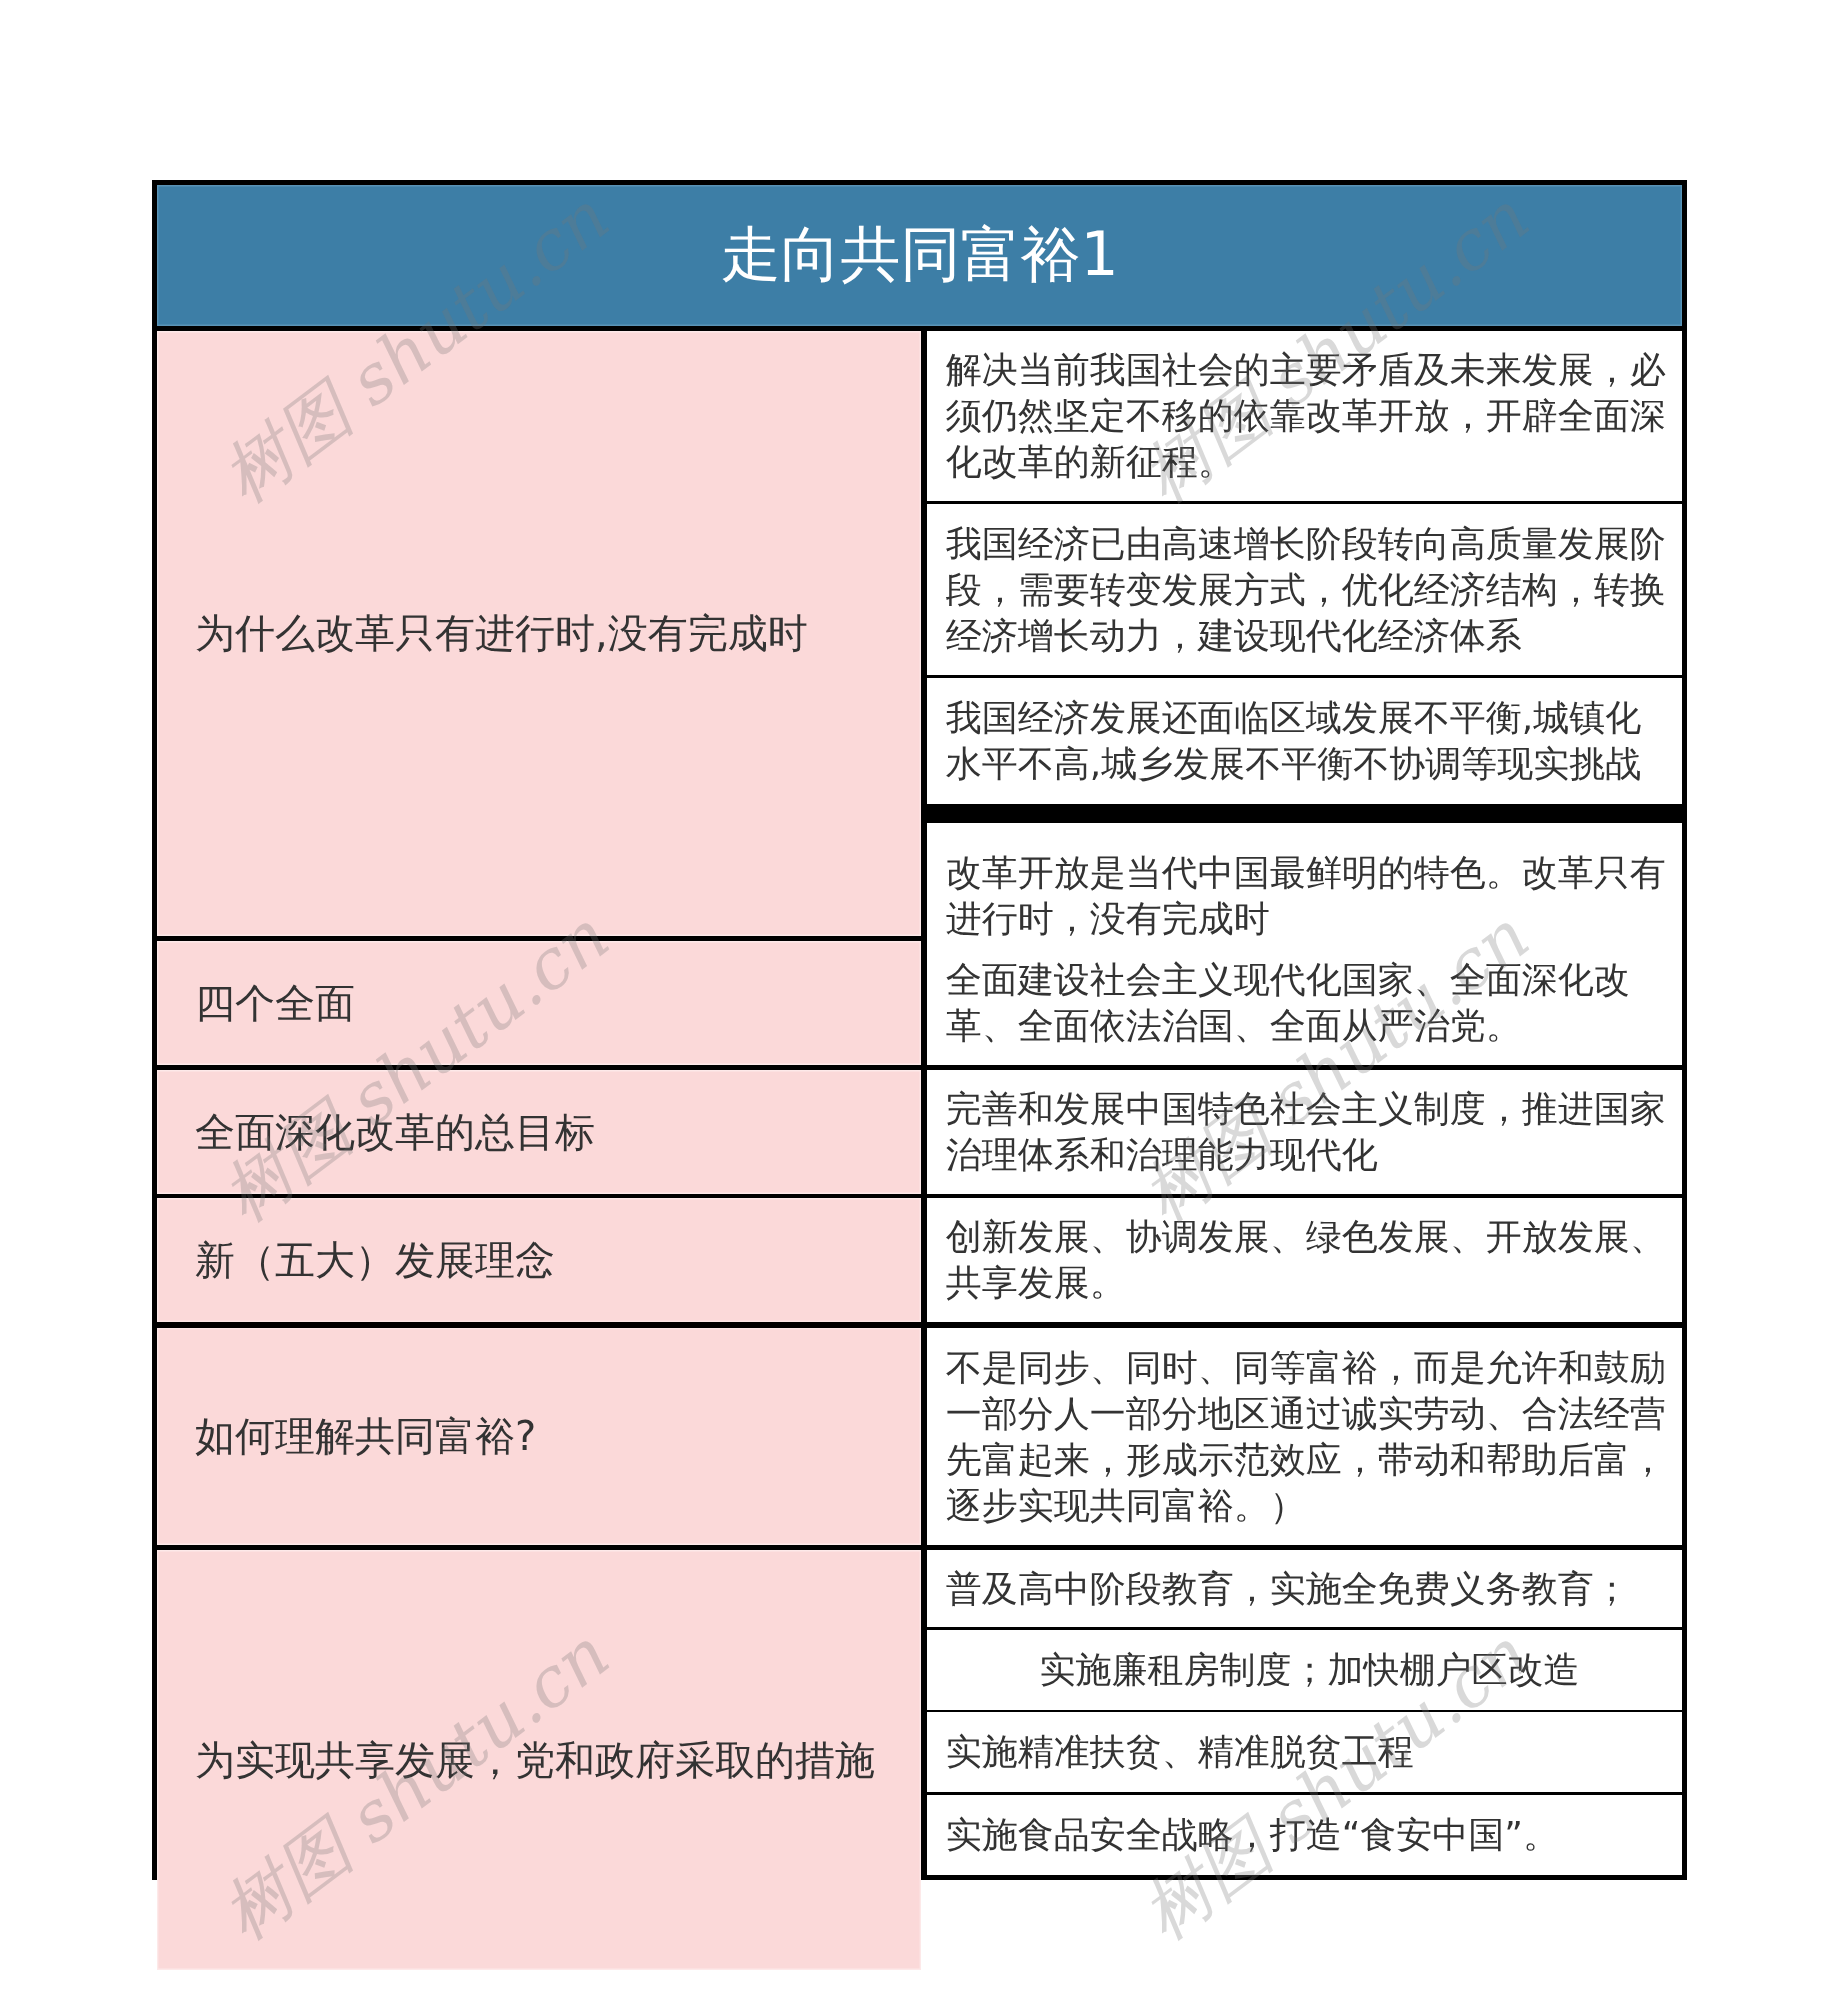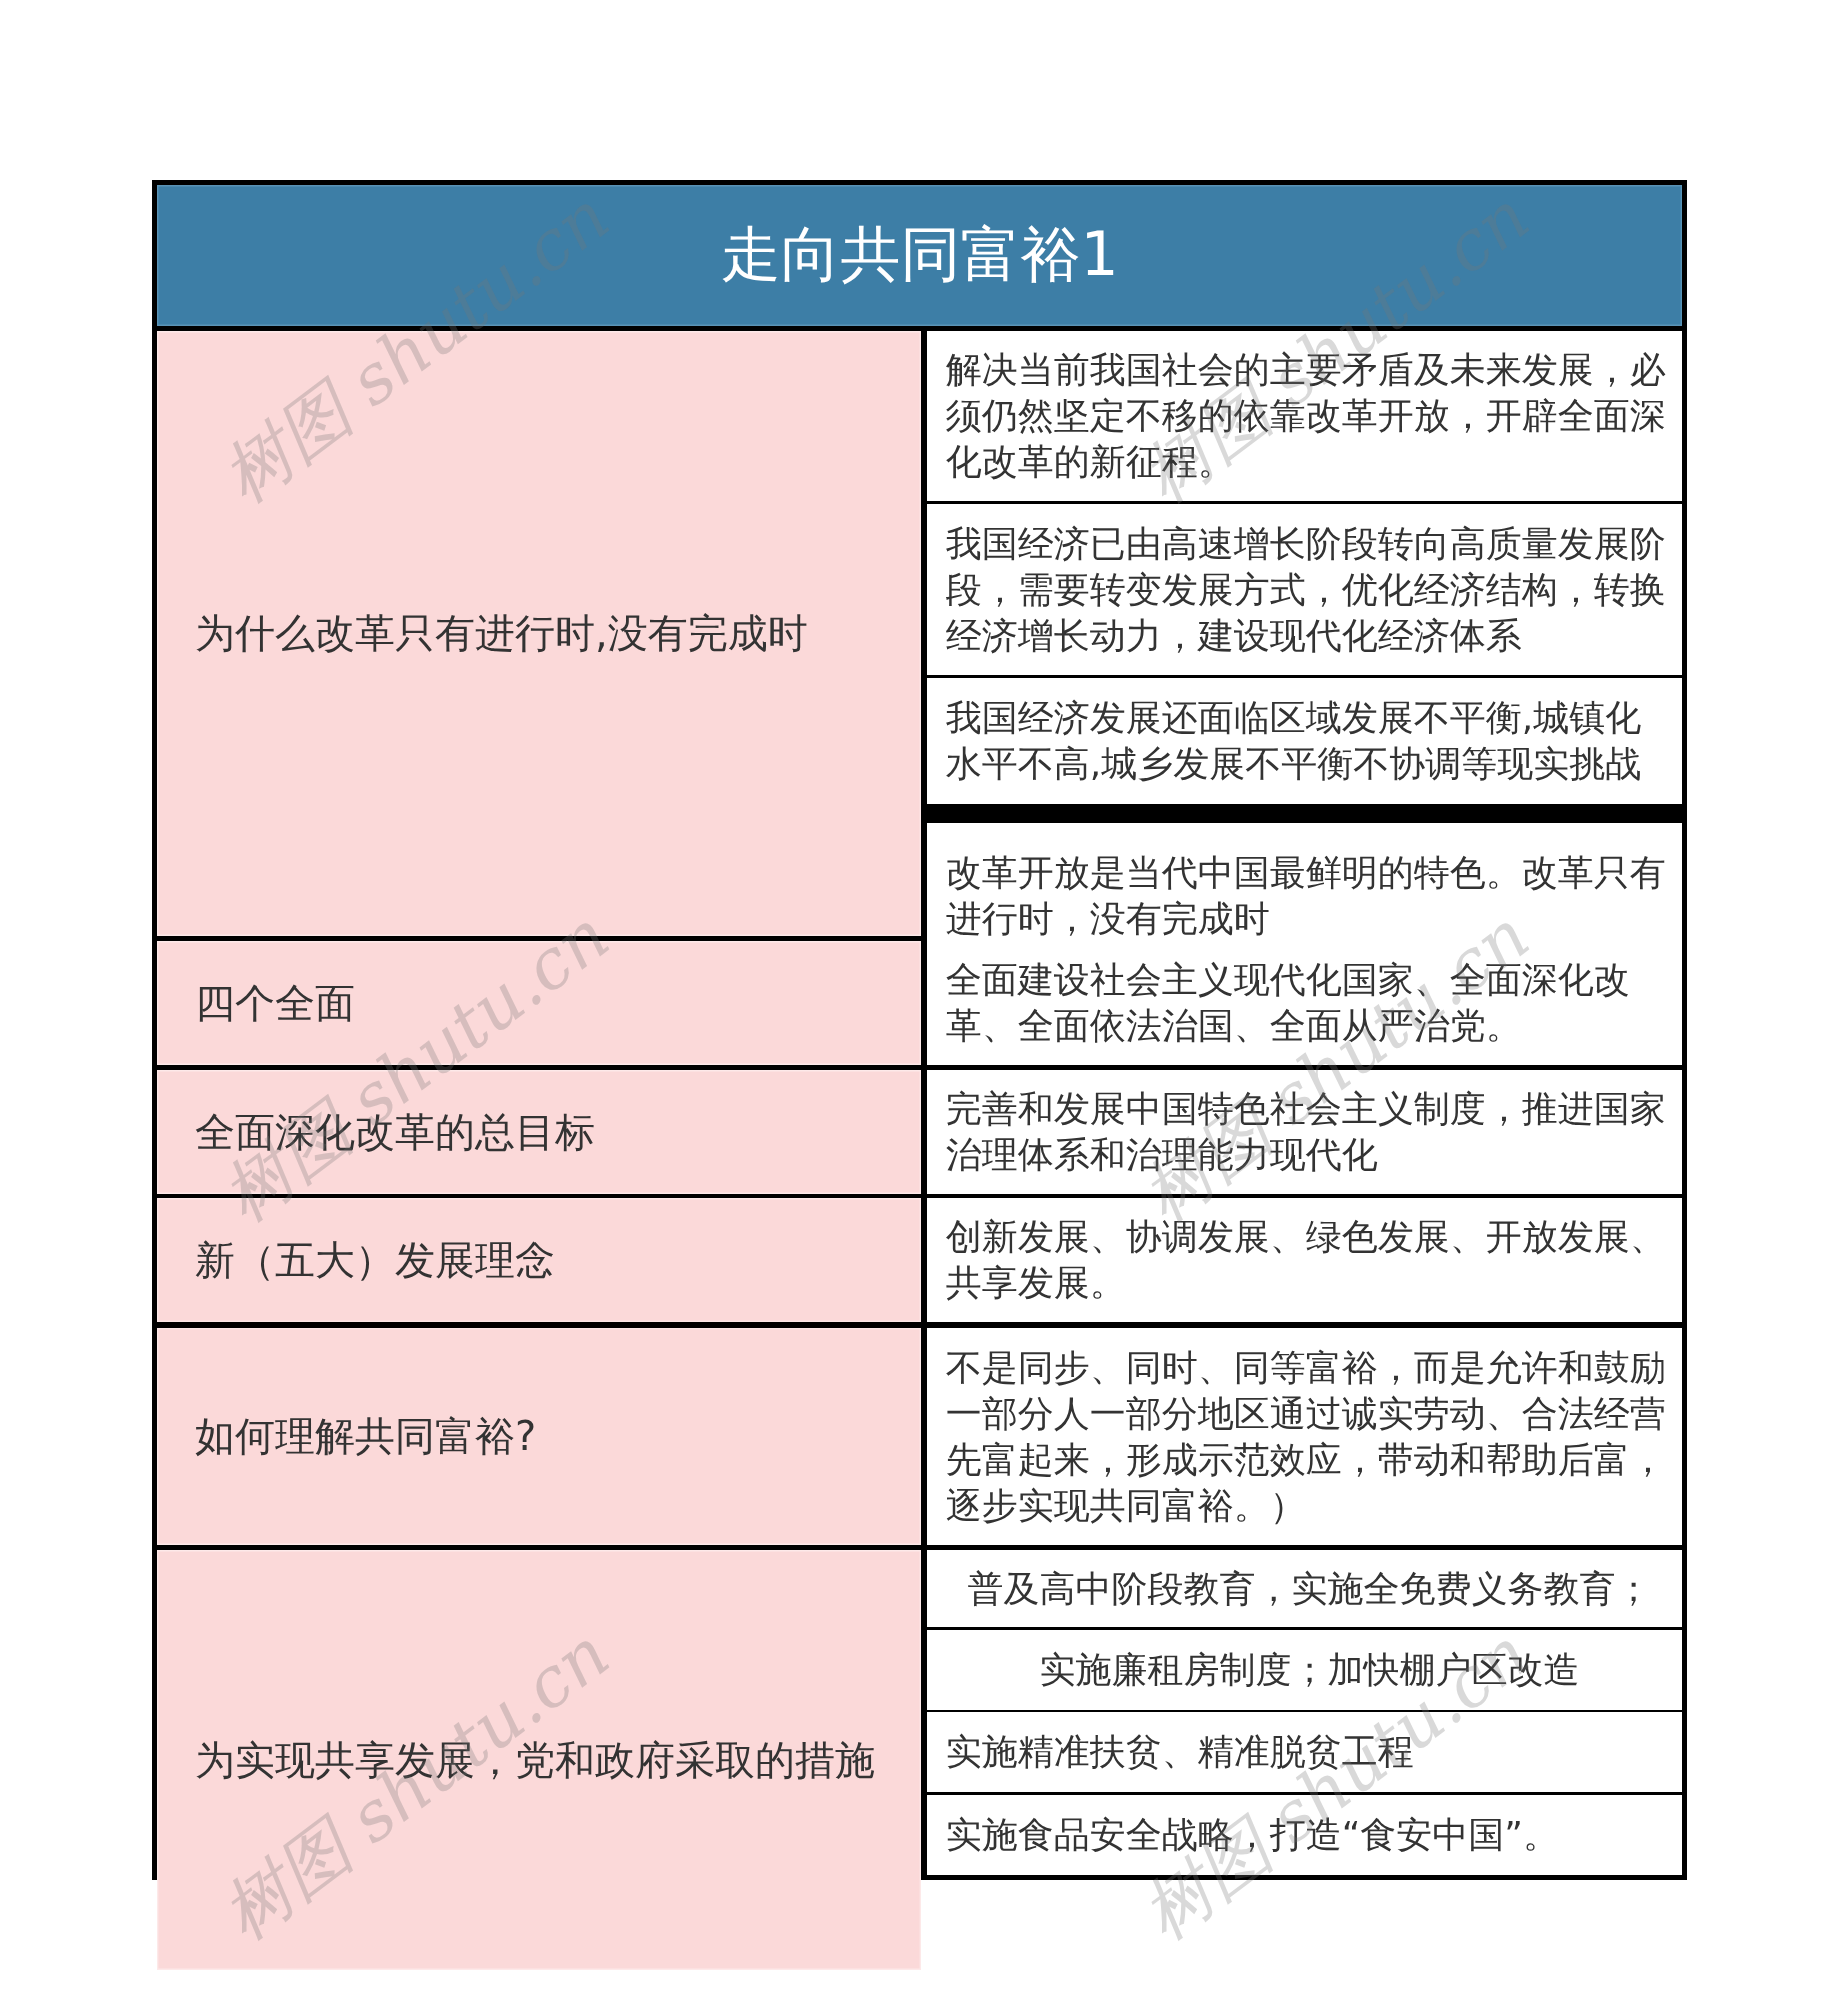--- a/index.html
+++ b/index.html
@@ -168,21 +168,21 @@
         <span class="right-text">不是同步、同时、同等富裕，而是允许和鼓励一部分人一部分地区通过诚实劳动、合法经营先富起来，形成示范效应，带动和帮助后富，逐步实现共同富裕。）</span>
       </div>
     </div>
   </div>
 
   <div class="row" style="top:1365px;height:326px;">
     <div class="left-cell" style="height:420px;text-align:center;">
       <span class="left-label">为实现共享发展，党和政府采取的措施</span>
     </div>
     <div class="right-col">
-      <div class="right-cell" style="top:0;height:77px;justify-content:center;">
+      <div class="right-cell" style="top:0;height:77px;">
         <span class="right-text">普及高中阶段教育，实施全免费义务教育；</span>
       </div>
       <div class="right-cell" style="top:80px;height:80px;justify-content:center;">
         <span class="right-text">实施廉租房制度；加快棚户区改造</span>
       </div>
       <div class="right-cell" style="top:162px;height:80px;">
         <span class="right-text">实施精准扶贫、精准脱贫工程</span>
       </div>
       <div class="right-cell" style="top:245px;height:80px;">
         <span class="right-text">实施食品安全战略，打造“食安中国”。</span>

